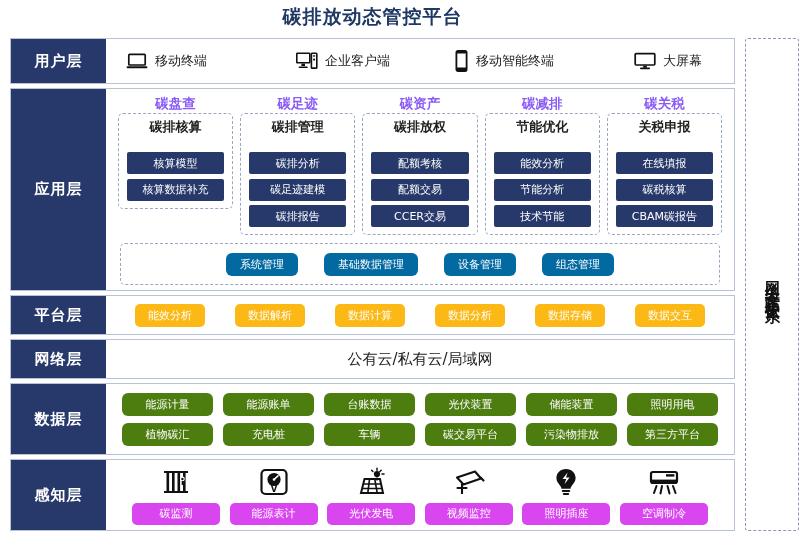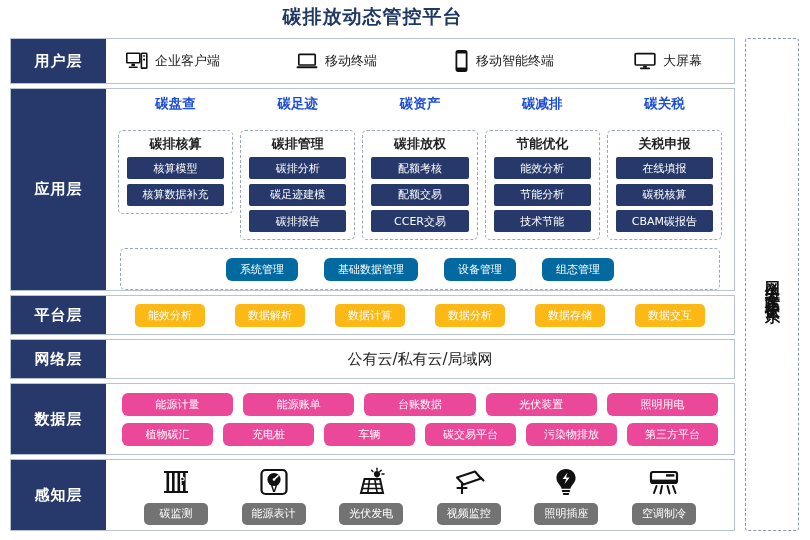--- a/index.html
+++ b/index.html
@@ -52,31 +52,31 @@
   .user-item:nth-child(4) { width: 130px; }
   .user-text { font-size: 13px; color: #222; }
   .ico { display: inline-block; line-height: 0; }
 
   
   .app-layer { top: 88px; height: 203px; }
   .app-body { display: block; width: 100%; padding: 6px 8px 8px 8px; }
   .app-cols { display: flex; justify-content: space-between; gap: 7px; padding: 0 4px; }
   .app-col { flex: 1 1 0; display: flex; flex-direction: column; align-items: center; }
   .app-col-title {
-    font-size: 13.5px; font-weight: bold; color: #1d4ed8;
-    margin-bottom: 17px;
+    font-size: 13.5px; font-weight: bold; color: #8b5cf6;
+    margin-bottom: 0;
   }
   .app-box {
     width: 100%;
     border: 1.4px dashed #9aa7bf;
     border-radius: 5px;
     padding: 4px 8px 7px 8px;
     display: flex; flex-direction: column; align-items: center;
   }
-  .app-box-title { font-size: 13px; font-weight: bold; color: #222; margin-bottom: 4px; }
+  .app-box-title { font-size: 13px; font-weight: bold; color: #222; margin-bottom: 16px; }
   .pill-navy {
     width: 100%;
     background: #27396b;
     color: #ffffff;
     font-size: 11px;
     text-align: center;
     border-radius: 2px;
     padding: 3.5px 2px;
     margin-bottom: 4.5px;
     white-space: nowrap;
@@ -121,39 +121,39 @@
   
   .data-layer { top: 383px; height: 72px; }
   .data-grid {
     width: 100%;
     display: flex; flex-direction: column; gap: 7px;
     padding: 0 16px;
   }
   .data-row { display: flex; justify-content: space-between; gap: 10px; }
   .data-pill {
     flex: 1 1 0;
-    background: #ec4899; color: #fff;
+    background: #4d7c0f; color: #fff;
     font-size: 11px; text-align: center;
     border-radius: 6px; padding: 4px 2px;
     white-space: nowrap;
   }
 
   
   .perc-layer { top: 459px; height: 72px; }
   .perc-grid {
     width: 100%;
     display: flex; justify-content: space-between;
     padding: 4px 22px 4px 22px;
   }
   .perc-item { display: flex; flex-direction: column; align-items: center; gap: 5px; width: 96px; }
   .perc-icon { height: 32px; display: flex; align-items: center; justify-content: center; }
   .perc-label {
-    background: #737373; color: #ffffff;
+    background: #d946ef; color: #ffffff;
     font-size: 11px; border-radius: 5px;
-    padding: 3.5px 0; width: 64px; text-align: center;
+    padding: 3.5px 0; width: 88px; text-align: center;
   }
 
   
   .security {
     position: absolute;
     top: 38px; left: 745px; width: 54px; height: 493px;
     border: 1.6px dashed #8b97b4;
     border-radius: 3px;
     display: flex; align-items: center; justify-content: center;
   }
@@ -167,43 +167,43 @@
 <body>
 
 <div id="root">
 
   <div class="title">碳排放动态管控平台</div>
 
   <div class="layer user-layer">
     <div class="layer-label">用户层</div>
     <div class="layer-body">
       <div class="user-items">
+
+        <div class="user-item">
+          <span class="ico">
+            <svg width="22" height="18" viewBox="0 0 22 18">
+              <rect x="2.8" y="2.4" width="16.4" height="10.6" rx="0.8" fill="none" stroke="#111" stroke-width="1.7"></rect>
+              <rect x="0.6" y="14.3" width="20.8" height="1.9" rx="0.9" fill="#111"></rect>
+            </svg>
+          </span>
+          <span class="user-text">移动终端</span>
+        </div>
 
         <div class="user-item">
           <span class="ico">
             <svg width="22" height="18" viewBox="0 0 22 18">
               <rect x="0.8" y="1.2" width="13" height="9.6" rx="0.6" fill="none" stroke="#111" stroke-width="1.6"></rect>
               <rect x="5.4" y="11.6" width="3.6" height="2.4" fill="#111"></rect>
               <rect x="2.6" y="14.4" width="9.2" height="1.7" rx="0.8" fill="#111"></rect>
               <rect x="15.4" y="1.2" width="5.4" height="14.9" rx="0.7" fill="none" stroke="#111" stroke-width="1.6"></rect>
               <rect x="17" y="3.3" width="2.2" height="1.3" fill="#111"></rect>
               <circle cx="18.1" cy="7.6" r="1.1" fill="#111"></circle>
             </svg>
           </span>
           <span class="user-text">企业客户端</span>
-        </div>
-
-        <div class="user-item">
-          <span class="ico">
-            <svg width="22" height="18" viewBox="0 0 22 18">
-              <rect x="2.8" y="2.4" width="16.4" height="10.6" rx="0.8" fill="none" stroke="#111" stroke-width="1.7"></rect>
-              <rect x="0.6" y="14.3" width="20.8" height="1.9" rx="0.9" fill="#111"></rect>
-            </svg>
-          </span>
-          <span class="user-text">移动终端</span>
         </div>
 
         <div class="user-item">
           <span class="ico">
             <svg width="15" height="22" viewBox="0 0 15 22">
               <rect x="2.4" y="0.9" width="10.2" height="20.2" rx="1.6" fill="none" stroke="#111" stroke-width="1.8"></rect>
               <rect x="2.4" y="17.6" width="10.2" height="3.5" rx="1.3" fill="#111"></rect>
               <rect x="2.4" y="0.9" width="10.2" height="2.6" rx="1.2" fill="#111"></rect>
             </svg>
           </span>
@@ -315,20 +315,21 @@
 
   <div class="layer data-layer">
     <div class="layer-label">数据层</div>
     <div class="layer-body">
       <div class="data-grid">
         <div class="data-row">
           <div class="data-pill">能源计量</div>
           <div class="data-pill">能源账单</div>
           <div class="data-pill">台账数据</div>
           <div class="data-pill">光伏装置</div>
+          <div class="data-pill">储能装置</div>
           <div class="data-pill">照明用电</div>
         </div>
         <div class="data-row">
           <div class="data-pill">植物碳汇</div>
           <div class="data-pill">充电桩</div>
           <div class="data-pill">车辆</div>
           <div class="data-pill">碳交易平台</div>
           <div class="data-pill">污染物排放</div>
           <div class="data-pill">第三方平台</div>
         </div>

